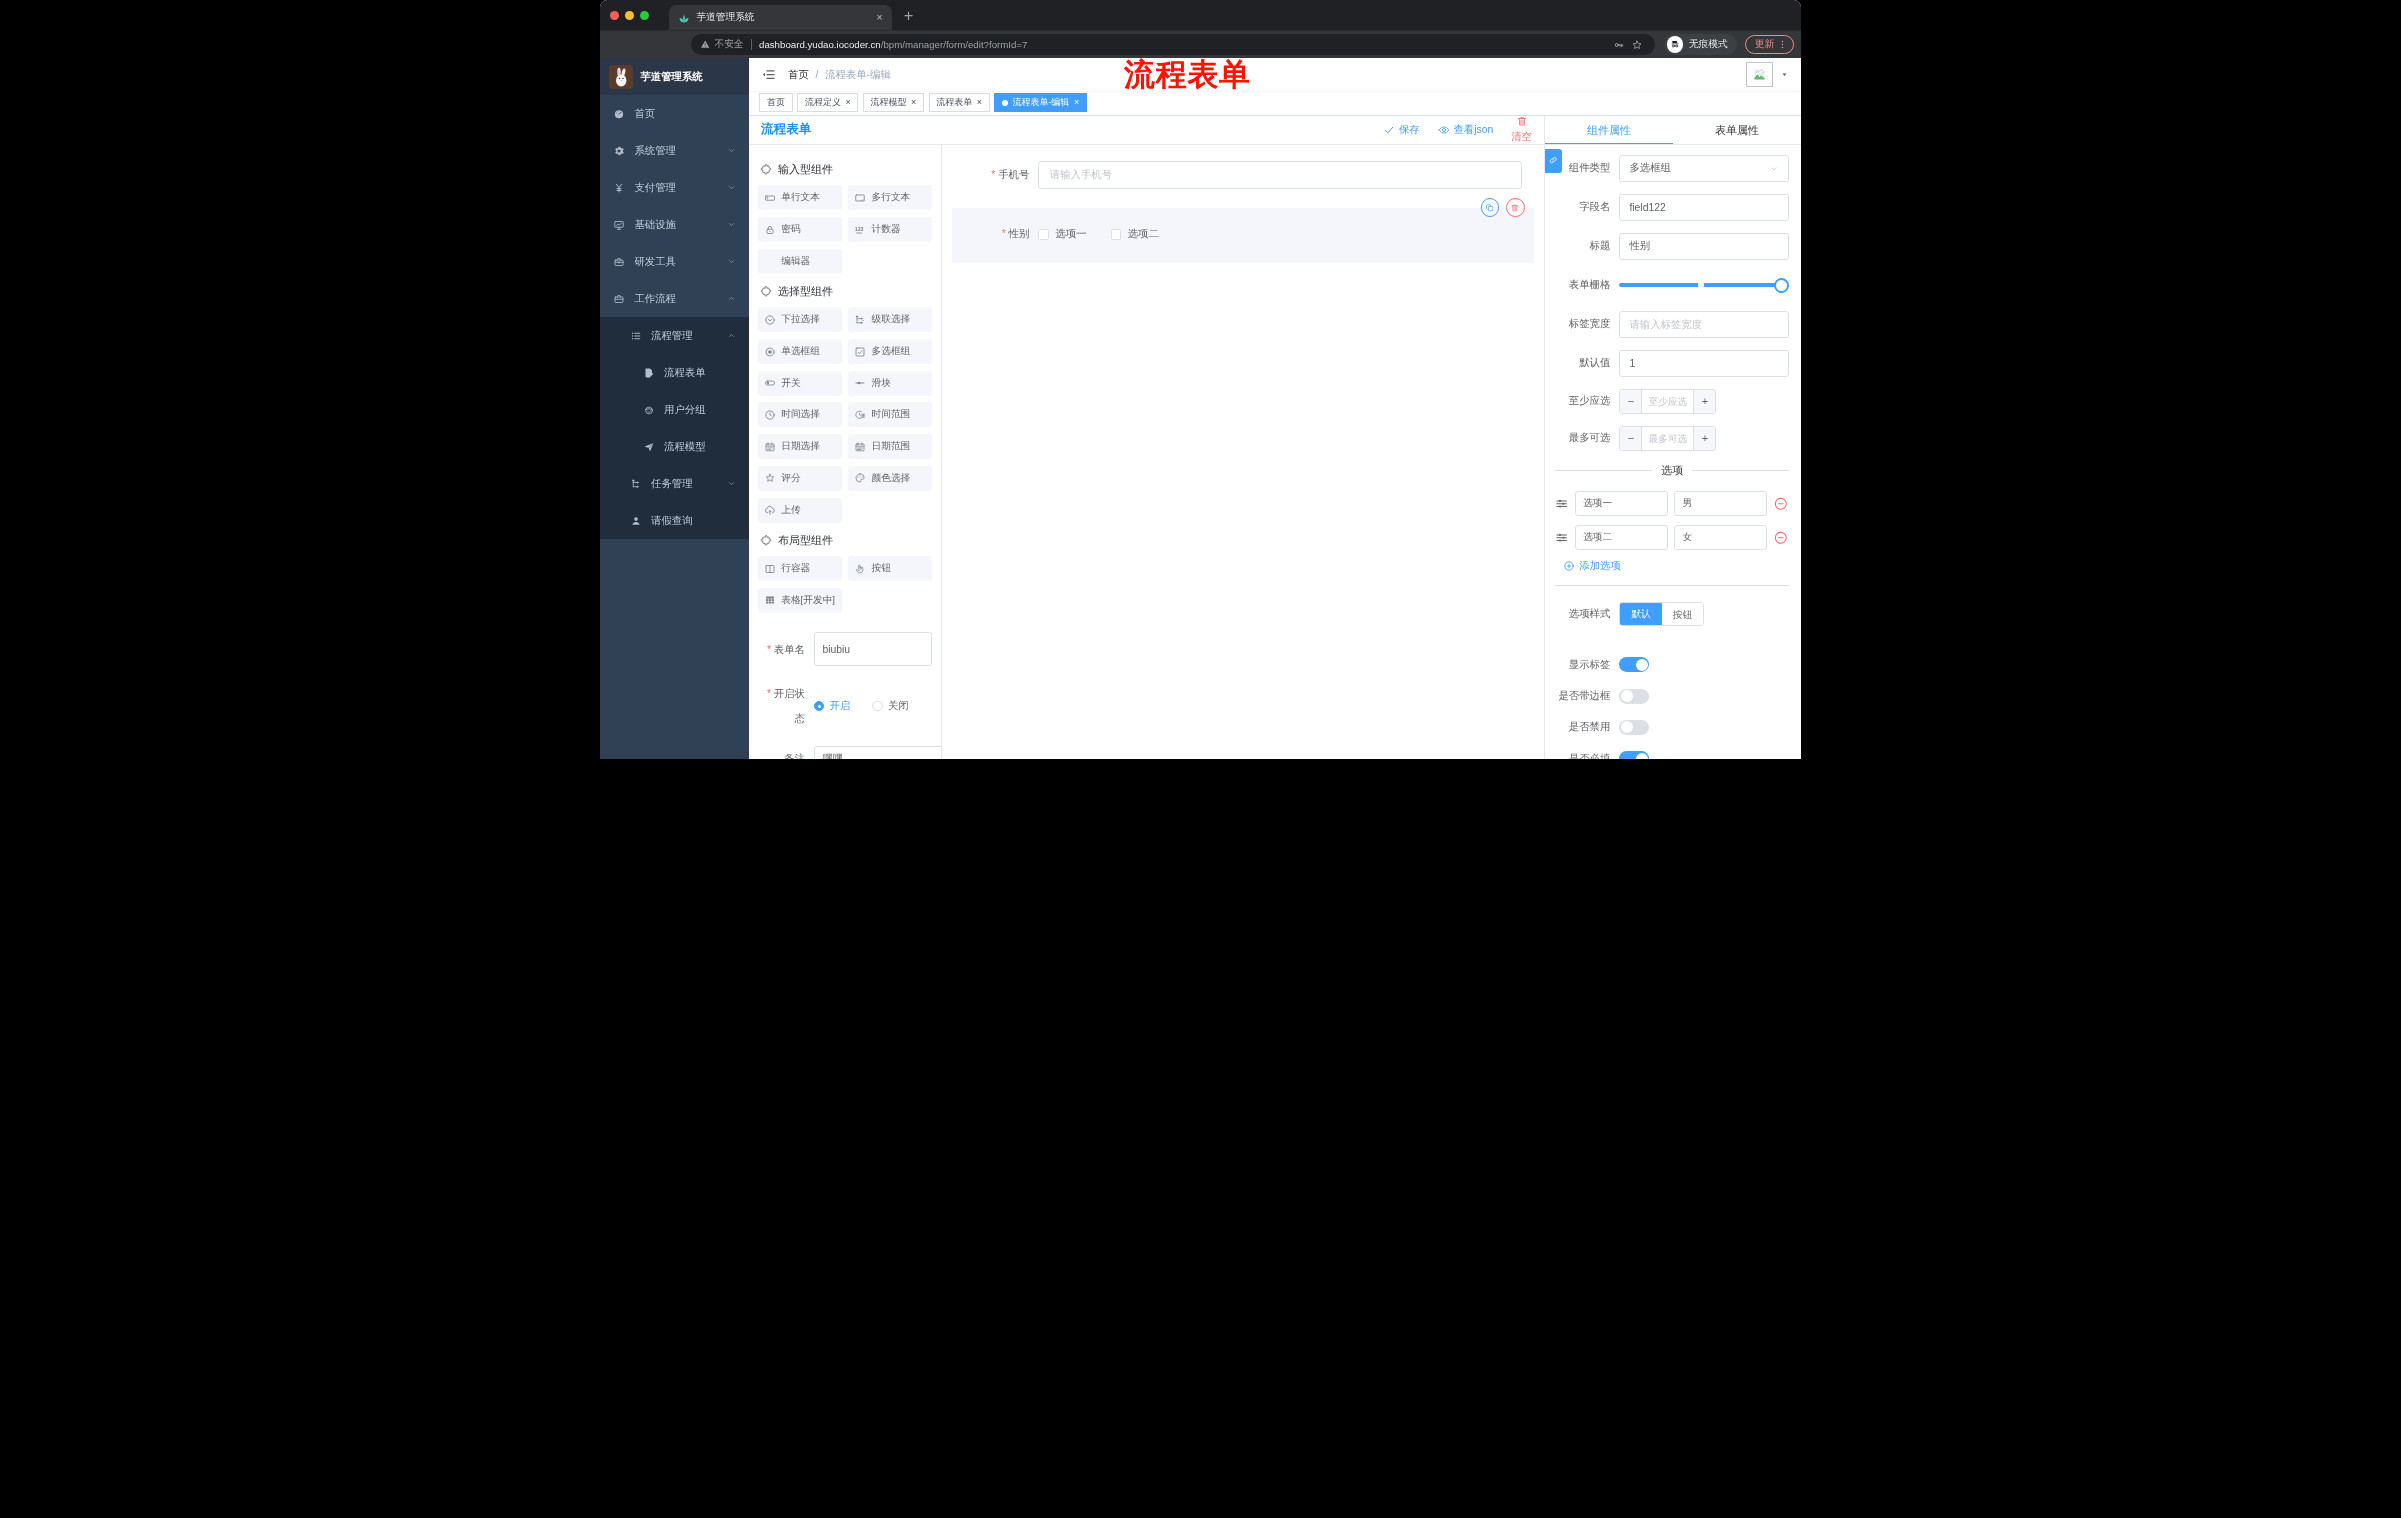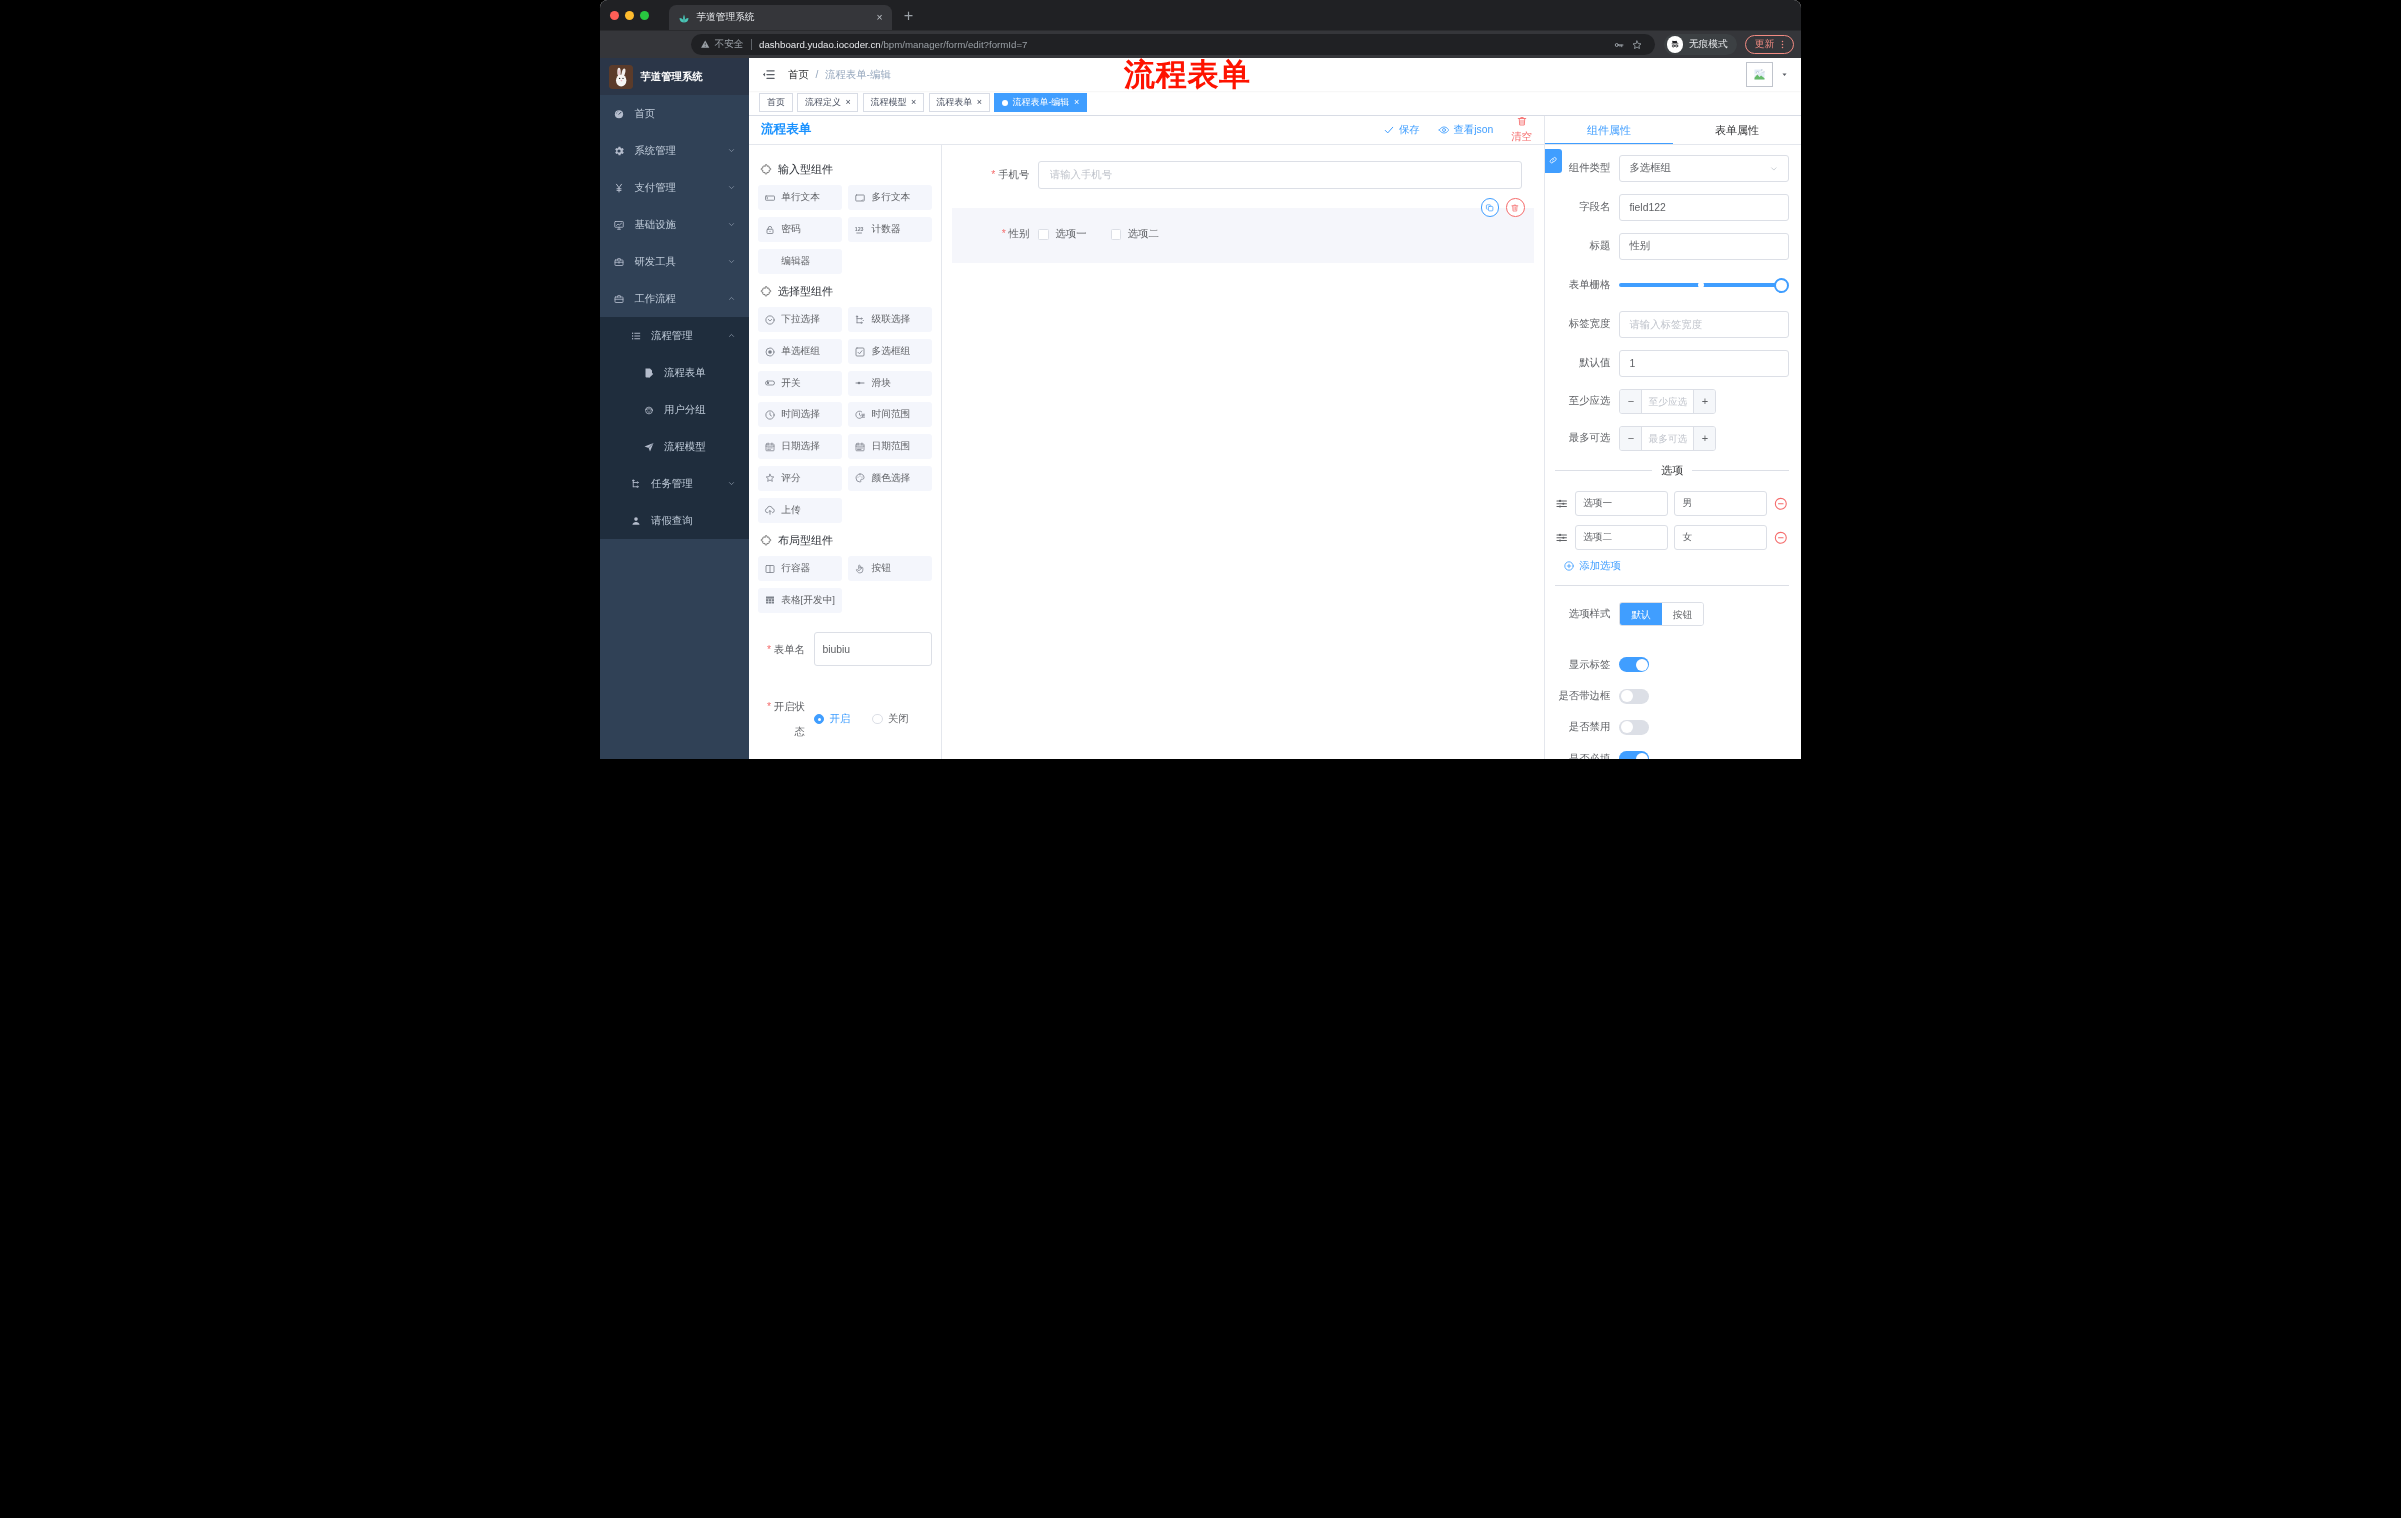--- a/index.html
+++ b/index.html
@@ -91,21 +91,21 @@
 
   .palette { width:193px; border-right:0.7px solid #e4e7ed; padding:7.4px 9px; overflow:hidden; flex-shrink:0; }
   .sect { display:flex; align-items:center; gap:6px; font-size:11px; color:#2b2f36; margin:10.4px 1.5px 8.2px; }
   .sect svg{ width:12.6px; height:12.6px; color:#666; }
   .chips { display:grid; grid-template-columns:1fr 1fr; gap:6.7px; }
   .chip { height:25px; background:#f4f6fc; border-radius:3px; display:flex; align-items:center; gap:5.2px;
           padding:0 6px; font-size:9.7px; color:#606266; cursor:move; overflow:hidden; white-space:nowrap; }
   .chip .cic{ width:12px; height:12px; color:#7d828b; flex-shrink:0; } .chip .cic svg{width:12px;height:12px;display:block}
 
   .metaform { margin-top:19.3px; }
-  .mrow { display:flex; align-items:center; margin-bottom:28px; }
+  .mrow { display:flex; align-items:center; margin-bottom:15px; }
   .mrow.top{ align-items:flex-start; }
   .mlabel { width:56px; text-align:right; padding-right:9px; font-size:10.4px; color:#606266; flex-shrink:0; line-height:25px; }
   .req::before{ content:"* "; color:#F56C6C; }
   .tinput { flex:1; height:34px; border:0.7px solid #dcdfe6; border-radius:3px; padding:0 7.4px; font-size:10.4px;
             color:#606266; outline:none; background:#fff; width:100%; font-family:inherit; }
   .tarea { flex:1; height:46px; border:0.7px solid #dcdfe6; border-radius:3px; padding:4.5px 7.4px; font-size:10.4px;
            color:#606266; outline:none; resize:none; font-family:inherit; }
   .tarea-wrap{ position:relative; flex:1; display:flex; }
   .tarea-wrap::after{ content:""; position:absolute; right:2.2px; bottom:2.2px; width:6px; height:6px;
         background:linear-gradient(135deg, transparent 50%, #c0c4cc 50%, #c0c4cc 60%, transparent 60%, transparent 75%, #c0c4cc 75%, #c0c4cc 85%, transparent 85%); }
@@ -164,21 +164,21 @@
   .orow { display:flex; align-items:center; gap:6px; margin-bottom:9px; }
   .orow .drag{ width:13.4px; height:13.4px; color:#606266; flex-shrink:0; cursor:grab; } .orow .drag svg{width:13.4px;height:13.4px}
   .oinput { flex:1; height:25px; border:0.7px solid #dcdfe6; border-radius:3px; padding:0 7.4px; font-size:9.7px;
             color:#606266; outline:none; font-family:inherit; min-width:0; }
   .orm { width:15.6px; height:15.6px; color:#F56C6C; cursor:pointer; flex-shrink:0; } .orm svg{width:15.6px;height:15.6px}
   .addopt { display:flex; align-items:center; gap:4.5px; color:#409EFF; font-size:10.4px; margin:1.5px 0 12px 7.4px; cursor:pointer; }
   .addopt svg{ width:12px; height:12px; }
   .hr { height:0.7px; background:#dcdfe6; margin:0 0 16.3px; }
   .seg { display:inline-flex; border:0.7px solid #dcdfe6; border-radius:3px; overflow:hidden; height:24px; }
   .segbtn { padding:0 11px; line-height:23px; font-size:9.7px; background:#fff; color:#606266; cursor:pointer; }
-  .segbtn.active{ background:#409EFF; color:#fff; }
+  .segbtn.active{ background:#409EFF; color:#fff;font-family:Liberation Mono, monospace; }
   .prow.swrow { margin-bottom:16.3px; }
   .switch { width:30px; height:15px; border-radius:7.4px; background:#dcdfe6; position:relative; cursor:pointer; flex-shrink:0; }
   .switch::after{ content:""; position:absolute; left:1.5px; top:1.5px; width:12px; height:12px; border-radius:50%; background:#fff; }
   .prow.on .switch{ background:#409EFF; }
   .prow.on .switch::after{ left:auto; right:1.5px; }
 </style>
 </head>
 <body>
 
 <div class="window">

